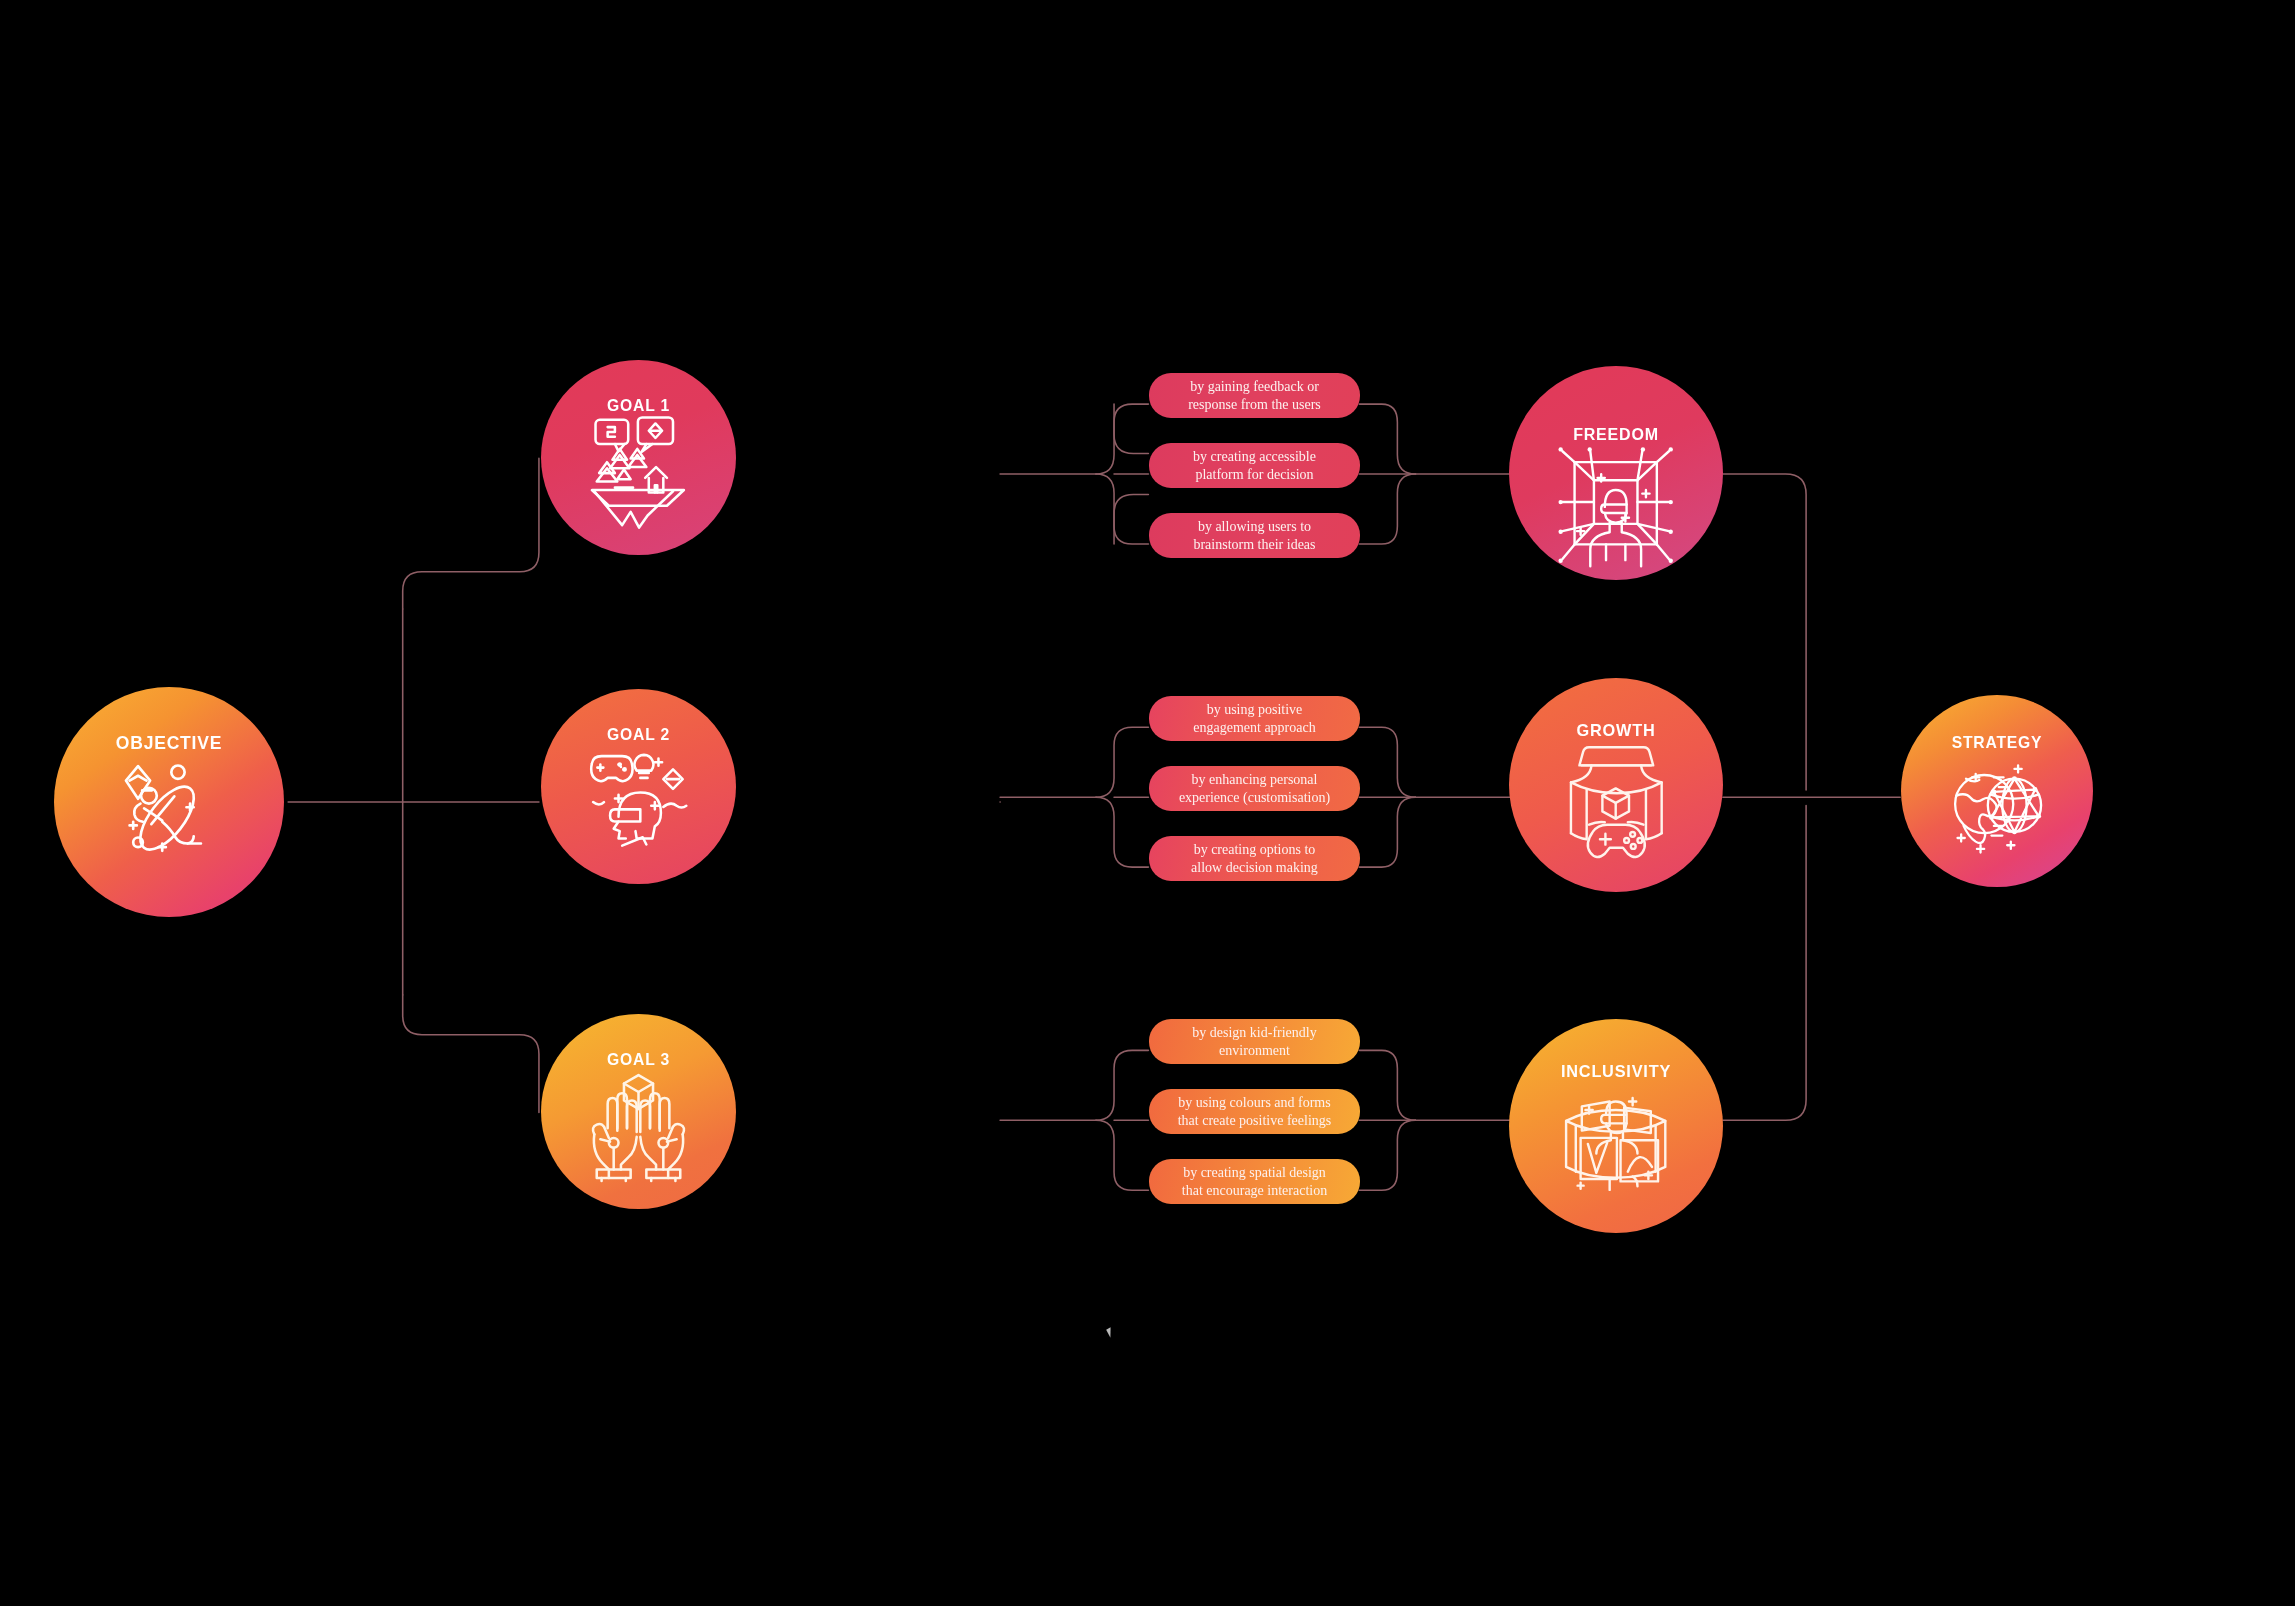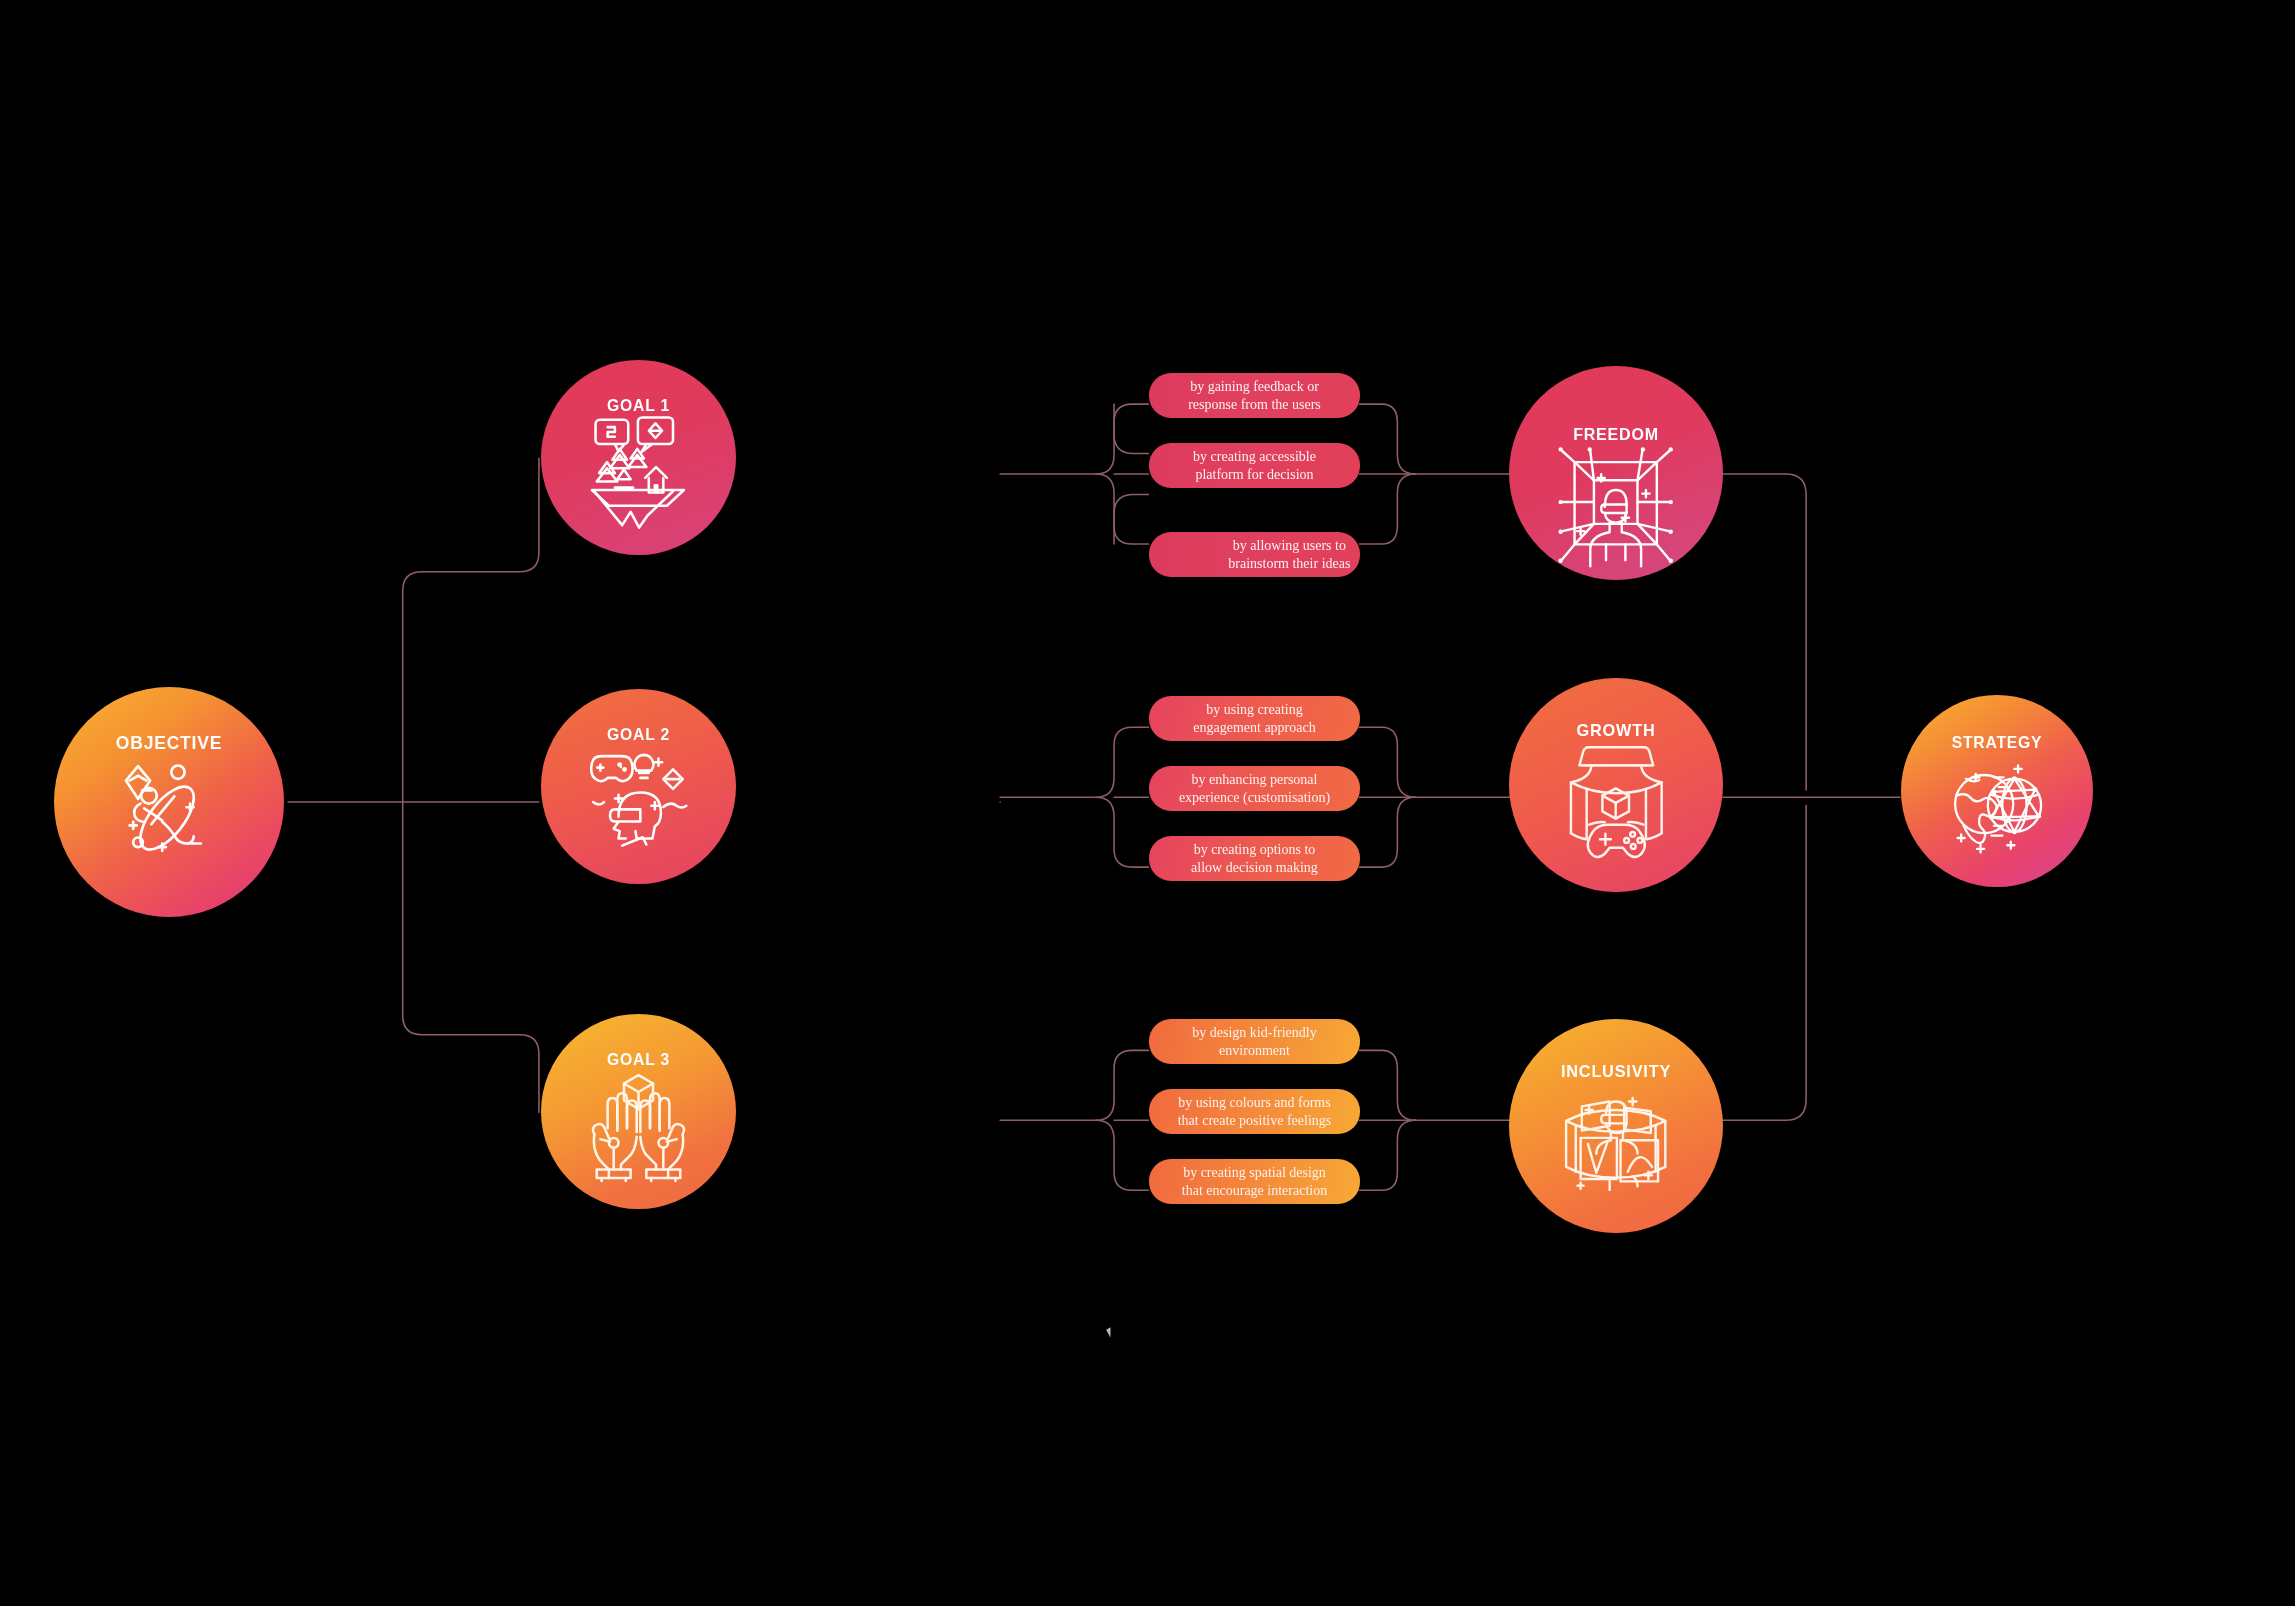--- a/index.html
+++ b/index.html
@@ -452,30 +452,30 @@
       <span>by gaining feedback or</span>
       <span>response from the users</span>
     </span>
   </div>
   <div class="pill pA" style="left:1149px; top:443px;justify-content:center;">
     <span>
       <span>by creating accessible</span>
       <span>platform for decision</span>
     </span>
   </div>
-  <div class="pill pA" style="left:1149px; top:532px;justify-content:flex-end;">
+  <div class="pill pA" style="left:1149px; top:513px;">
     <span>
       <span>by allowing users to</span>
       <span>brainstorm their ideas</span>
     </span>
   </div>
 
   <div class="pill pB" style="left:1149px; top:696px;">
     <span>
-      <span>by using creating</span>
+      <span>by using positive</span>
       <span>engagement approach</span>
     </span>
   </div>
   <div class="pill pB" style="left:1149px; top:766px;">
     <span>
       <span>by enhancing personal</span>
       <span>experience (customisation)</span>
     </span>
   </div>
   <div class="pill pB" style="left:1149px; top:836px;">

